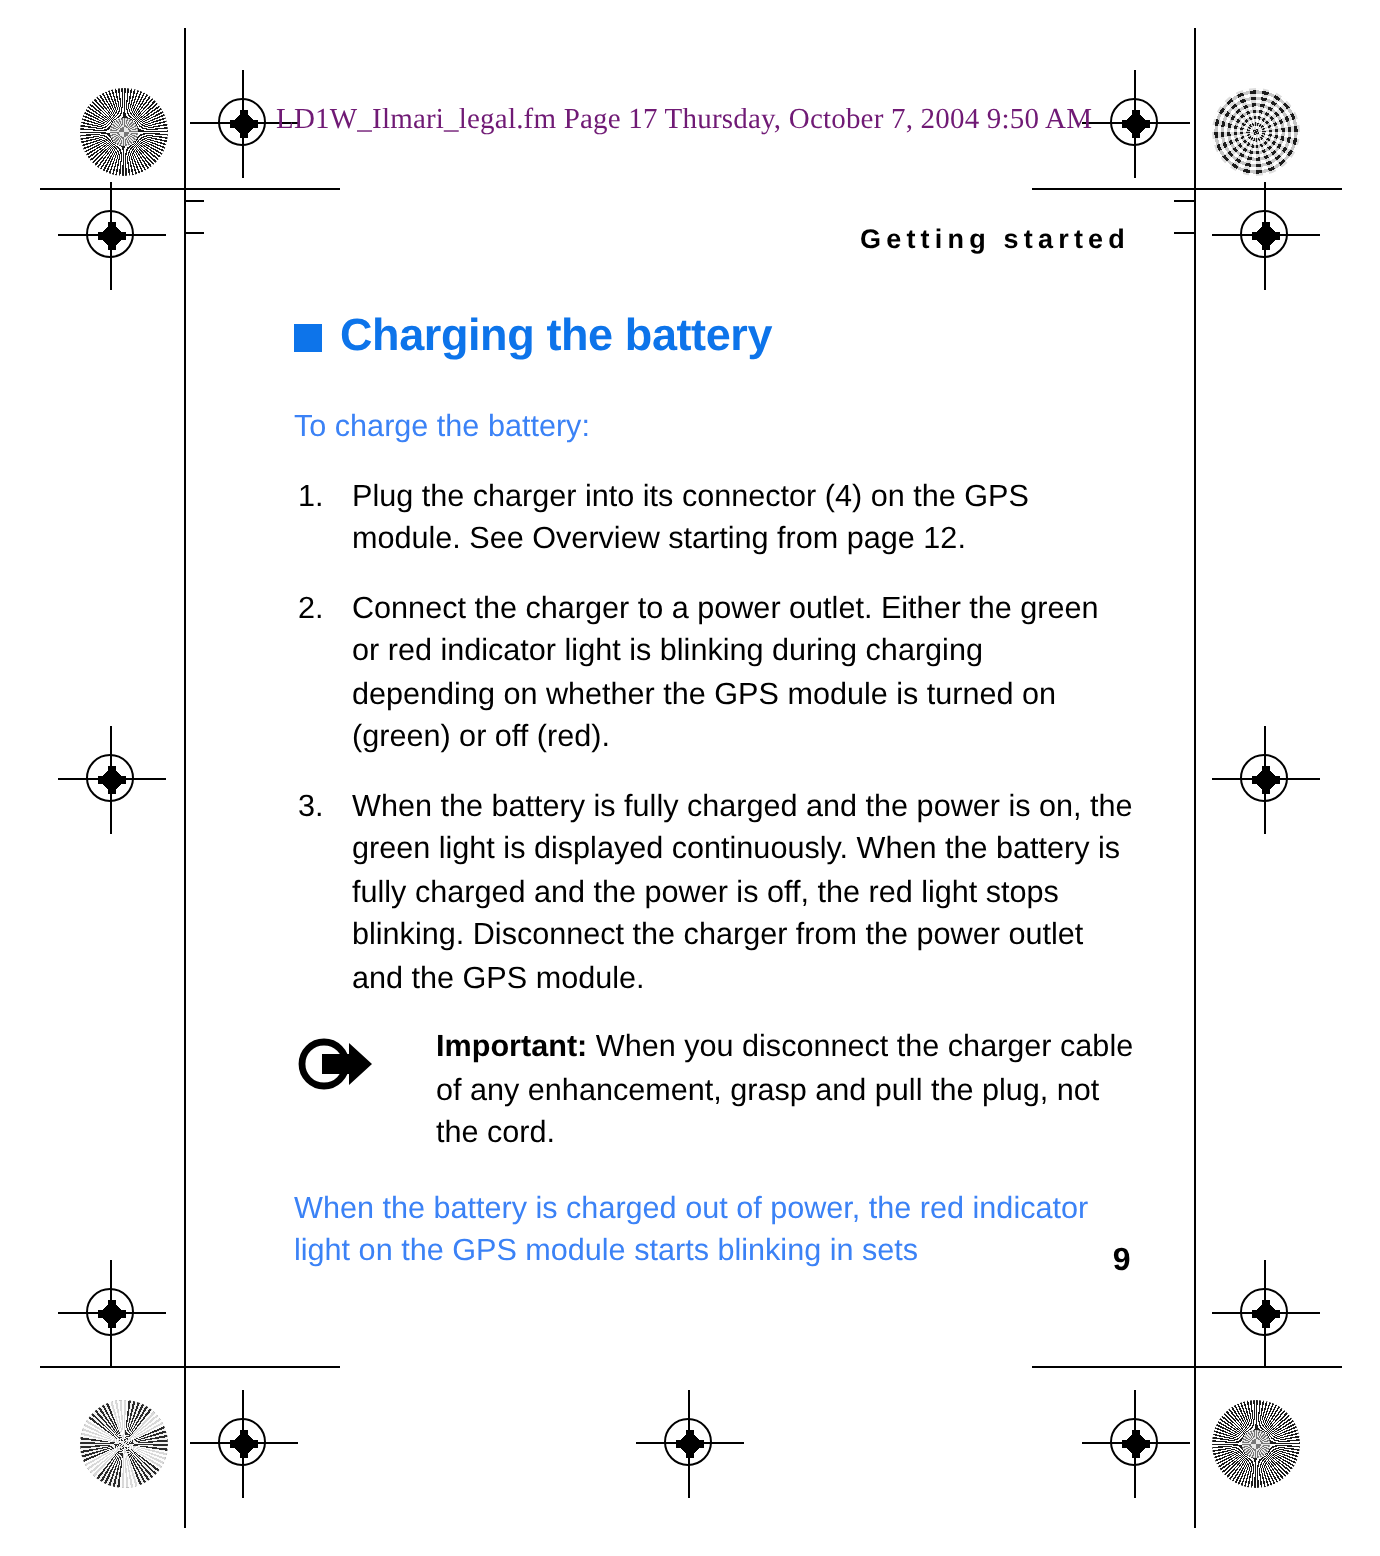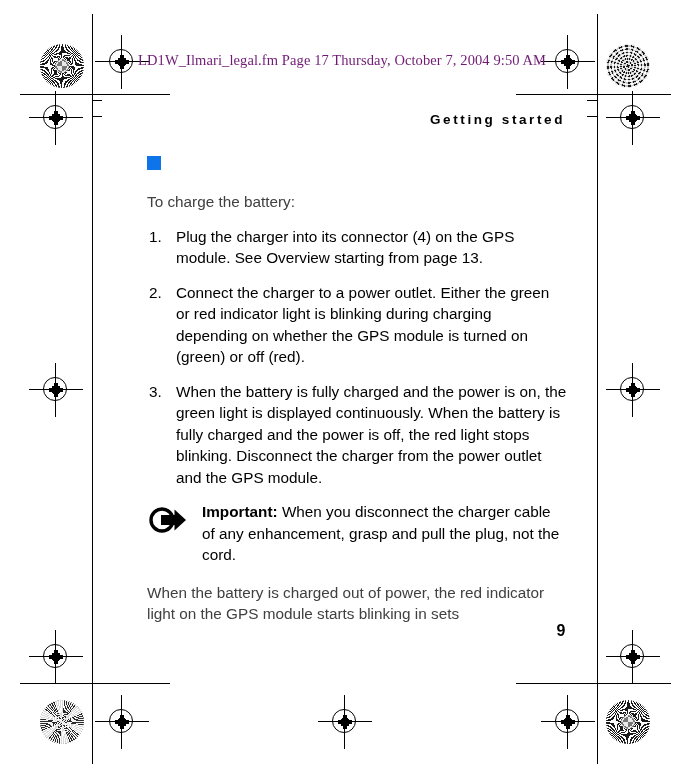--- a/index.html
+++ b/index.html
@@ -186,21 +186,21 @@
     height: 14px;
     background: #0d74ea;
     flex: 0 0 auto;
     position: relative;
     top: 1px;
   }
   p.body-text {
     margin: 0 0 13px 0;
     font-size: 15.3px;
     line-height: 21.5px;
-    color: #404040;
+    color: #3b82f6;
   }
   ol.steps {
     margin: 0 0 6px 0;
     padding: 0;
     list-style: none;
     counter-reset: step;
   }
   ol.steps > li {
     position: relative;
     padding-left: 29px;
@@ -211,21 +211,21 @@
   ol.steps > li::before {
     counter-increment: step;
     content: counter(step) ".";
     position: absolute;
     left: 2px;
     top: 0;
     font-size: 15.3px;
   }
   .note {
     display: flex;
-    gap: 12px;
+    gap: 28px;
     margin: 4px 0 16px 1px;
   }
   .note-icon {
     flex: 0 0 auto;
     width: 42px;
     padding-top: 3px;
   }
   .note-text {
     font-size: 15.3px;
     line-height: 21.5px;
@@ -334,26 +334,27 @@
 <div class="fm-stamp">LD1W_Ilmari_legal.fm  Page 17  Thursday, October 7, 2004  9:50 AM</div>
 
 <div class="page-body">
 
   <div class="running-head">Getting started</div>
 
   <div class="content">
 
     <h1 class="section-heading">
       <span class="heading-bullet"></span>
+      <span>Charging the battery</span>
     </h1>
 
     <p class="body-text">To charge the battery:</p>
 
     <ol class="steps">
-      <li>Plug the charger into its connector (4) on the GPS module. See Overview starting from page 13.</li>
+      <li>Plug the charger into its connector (4) on the GPS module. See Overview starting from page 12.</li>
       <li>Connect the charger to a power outlet. Either the green or red indicator light is blinking during charging depending on whether the GPS module is turned on (green) or off (red).</li>
       <li>When the battery is fully charged and the power is on, the green light is displayed continuously. When the battery is fully charged and the power is off, the red light stops blinking. Disconnect the charger from the power outlet and the GPS module.</li>
     </ol>
 
     <div class="note">
       <div class="note-icon">
         <svg width="40" height="32" viewBox="0 0 40 32" aria-hidden="true">
           <circle cx="14" cy="16" r="11" fill="none" stroke="#000" stroke-width="3.4"></circle>
           <path d="M13 11 L13 21 L26.5 21 L26.5 26.5 L38 16 L26.5 5.5 L26.5 11 Z" fill="#000"></path>
         </svg>

